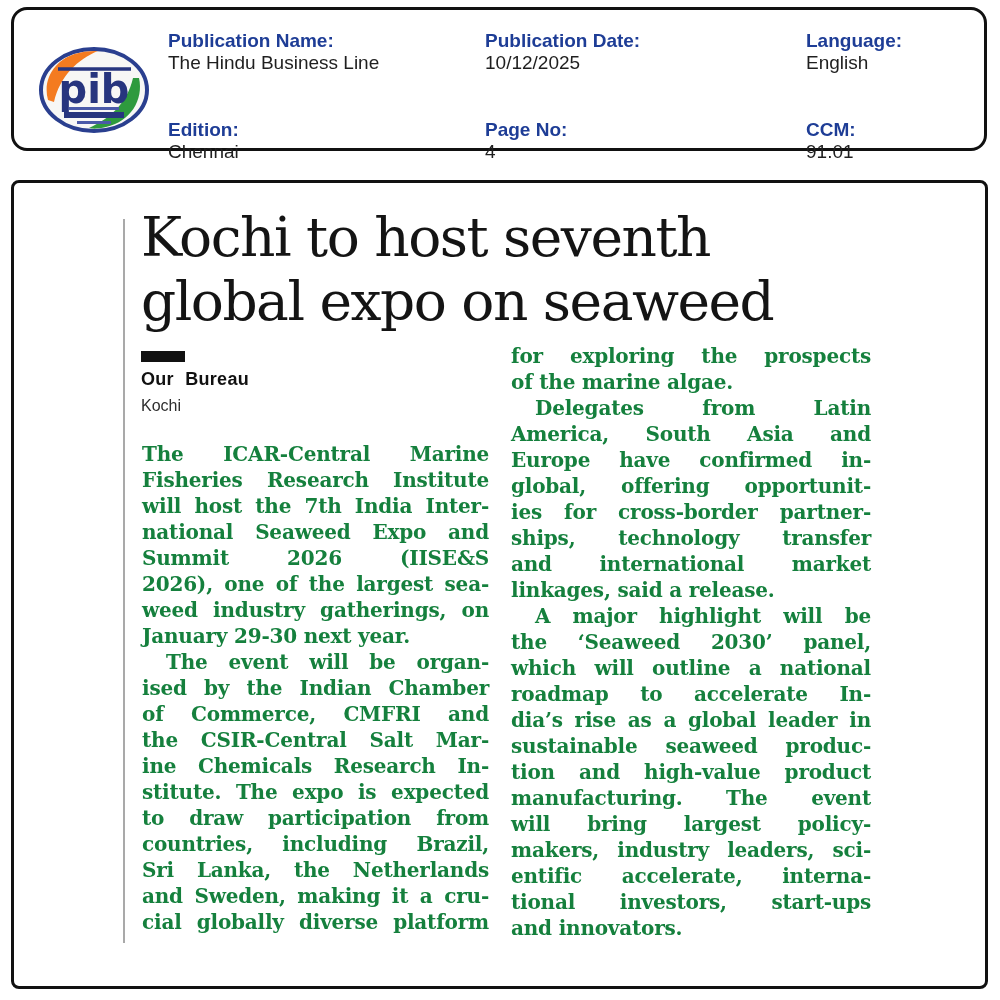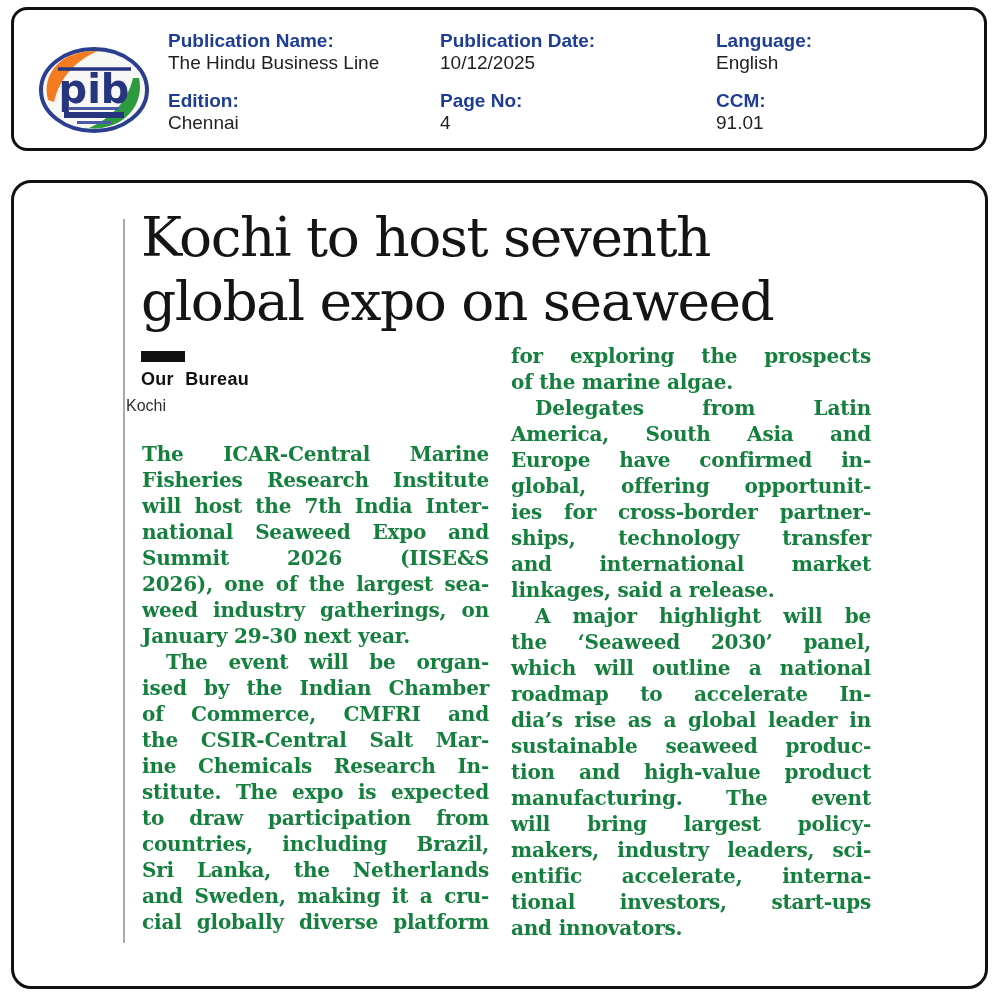--- a/index.html
+++ b/index.html
@@ -8,42 +8,42 @@
     font-family:"Liberation Sans",sans-serif;overflow:hidden;
   }
   
   .meta-card{
     position:absolute;left:11px;top:7px;width:970px;height:138px;
     background:#ffffff;border:3px solid #111;border-radius:16px;
   }
   .logo-wrap{position:absolute;left:24px;top:36px;width:112px;height:88px;}
   .meta-fields{
     position:absolute;left:154px;top:20px;
-    display:grid;grid-template-columns:272px 276px auto;row-gap:16px;column-gap:0;
+    display:grid;grid-template-columns:272px 276px auto;row-gap:16px;column-gap:0;gap:45px;
   }
   .field{line-height:22px;font-size:19px;}
   .field .label{font-weight:bold;color:#1e3d96;}
   .field .value{color:#1f1f1f;}
   
   .article-card{
     position:absolute;left:11px;top:180px;width:971px;height:803px;
-    background:#ffffff;border:3px solid #111;border-radius:20px;
+    background:#ffffff;border:3px solid #111;border-radius:8px;
   }
   .v-rule{position:absolute;left:109px;top:36px;width:2px;height:724px;background:#a9a9a9;}
   .headline{
     position:absolute;left:127px;top:22px;
     font-family:"DejaVu Serif",serif;font-weight:400;color:#141414;
     font-size:55px;line-height:64px;letter-spacing:-1.5px;white-space:nowrap;
   }
   .byline-bar{position:absolute;left:127px;top:168px;width:44px;height:11px;background:#111;}
   .byline{
     position:absolute;left:127px;top:186px;
     font-size:18px;font-weight:bold;color:#111;word-spacing:6px;letter-spacing:.3px;
   }
-  .dateline{position:absolute;left:112px;top:214px;font-size:16px;color:#2e2e2e;}
+  .dateline{position:absolute;left:127px;top:214px;font-size:16px;color:#2e2e2e;}
   .col{
     position:absolute;
     font-family:"DejaVu Serif",serif;font-weight:700;color:#15803d;
     font-size:20px;line-height:26px;letter-spacing:-0.2px;
   }
   .col-left{left:128px;top:258px;width:347px;}
   .col-right{left:497px;top:160px;width:360px;}
   .line{text-align:justify;text-align-last:justify;}
   .line.last{text-align-last:left;}
   .line.indent{text-indent:24px;}

